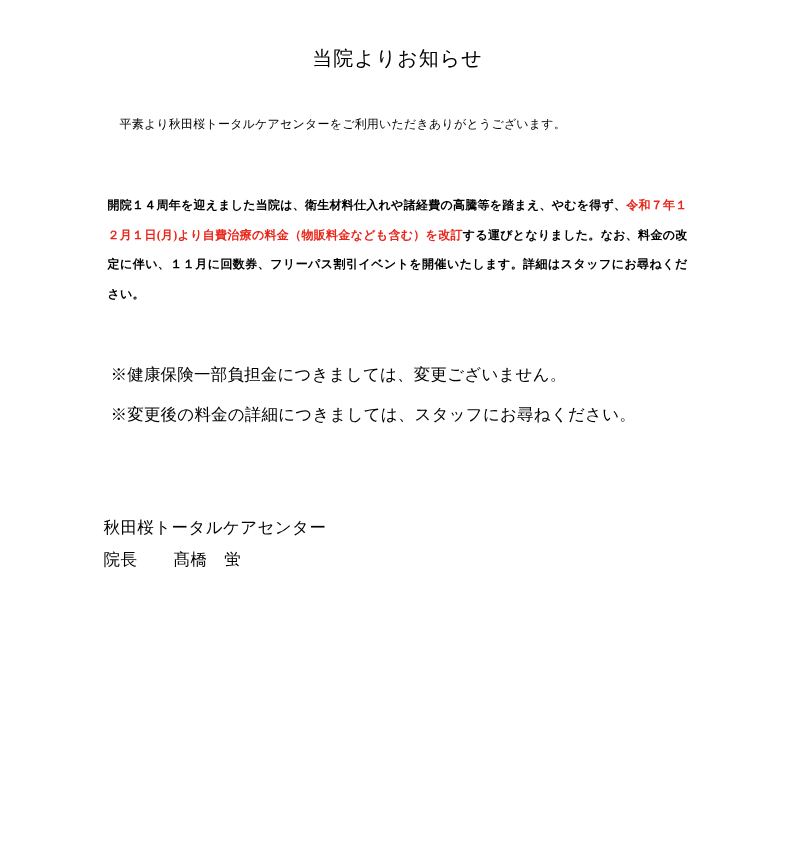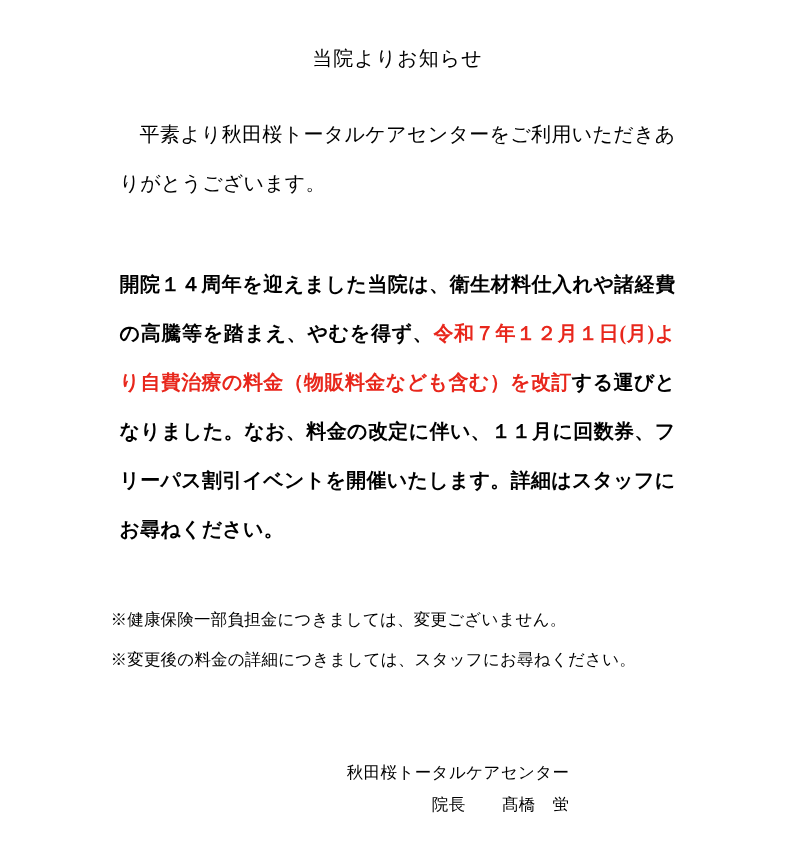--- a/index.html
+++ b/index.html
@@ -30,25 +30,25 @@
     margin: 0;
     padding-top: 44px;
     line-height: 1.4;
   }
   .body-block {
     margin: 0 auto;
     width: 588px;
     padding-left: 0;
   }
   .para {
-    font-size: 20px;
+    font-size: 12px;
     line-height: 2.45;
     text-align: justify;
     text-justify: inter-character;
-    margin: 16px;
+    margin: 4px;
     letter-spacing: 0.2px;
   }
   .p-greeting {
     margin-top: 38px;
     text-indent: 1em;
   }
   .p-main {
     margin-top: 52px;
     font-weight: bold;
   }
@@ -61,21 +61,20 @@
     margin-left: 7px;
   }
   .note-line {
     font-size: 16.5px;
     line-height: 2.45;
     margin: 0;
     letter-spacing: 0.2px;
   }
   .signature {
     margin-top: 76px;
-    text-align: right;
     padding-right: 122px;
   }
   .sig-line {
     font-size: 16.5px;
     line-height: 1.95;
     letter-spacing: 0.4px;
   }
   .sig-line.sig-name {
     padding-right: 0px;
   }

